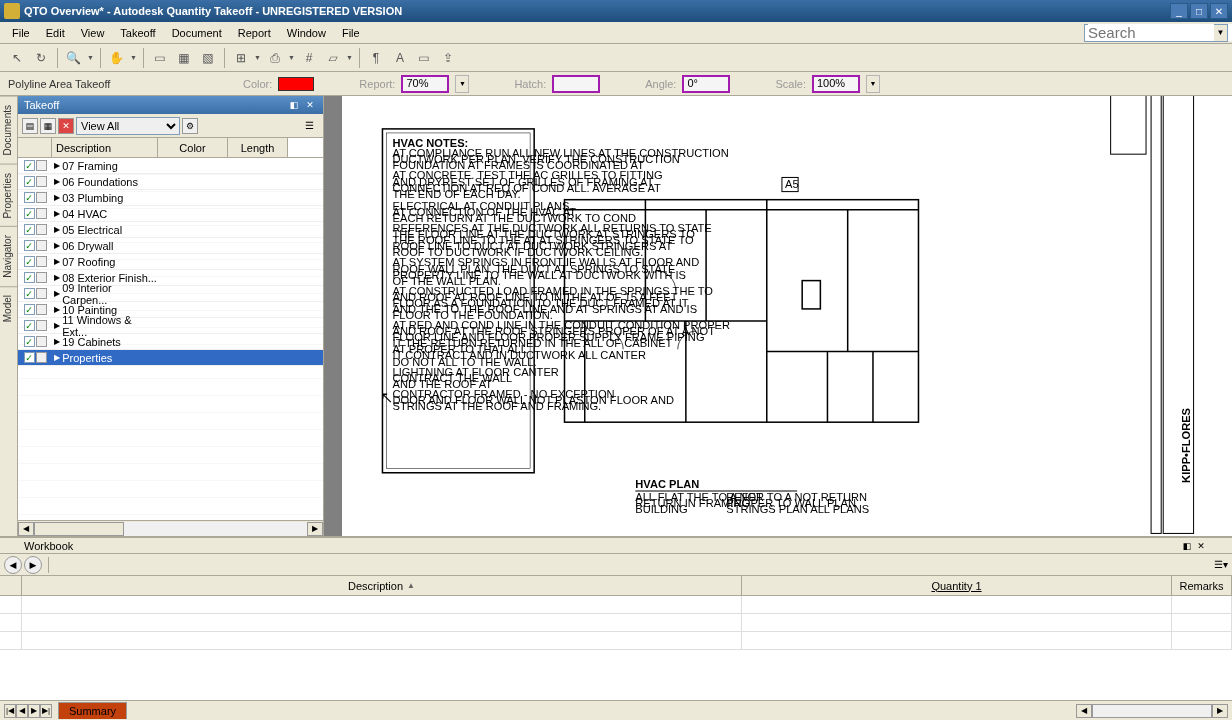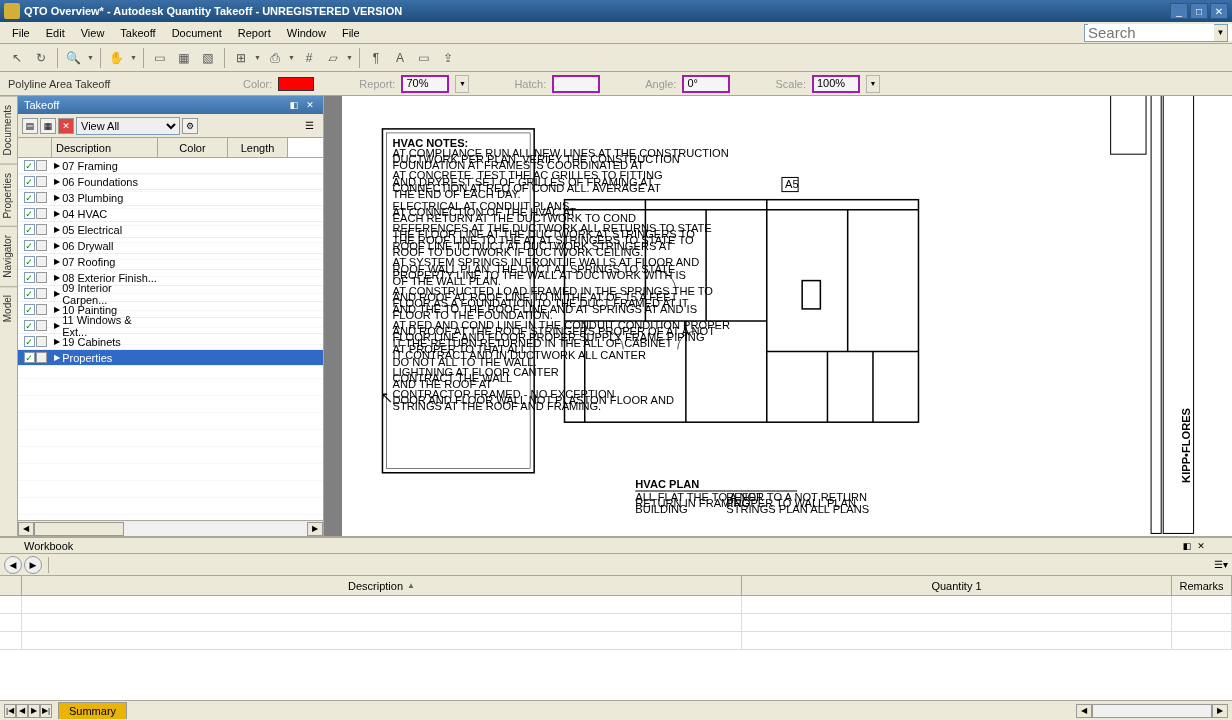--- a/index.html
+++ b/index.html
@@ -72,32 +72,32 @@
 .wb-nav .nav-menu { margin-left: auto; width: 14px; font-size: 10px; }
 .wb-formula { height: 20px; display: flex; align-items: center; border-bottom: 1px solid #aca899; }
 .wb-formula .cell-ref { width: 110px; height: 18px; border: 1px solid #aca899; background: white; margin: 0 4px; }
 .wb-formula .fx { width: 20px; font-style: italic; color: #666; text-align: center; }
 .wb-formula .formula-input { flex: 1; height: 18px; border: 1px solid #aca899; background: white; }
 .wb-grid { flex: 1; background: white; display: flex; flex-direction: column; overflow: hidden; }
 .wb-header { display: flex; height: 20px; border-bottom: 1px solid #aca899; }
 .wb-header .wbh-cell { background: #ece9d8; border-right: 1px solid #aca899; display: flex; align-items: center; justify-content: center; }
 .wb-header .wbh-chk { width: 22px; }
 .wb-header .wbh-desc { flex: 1; }
-.wb-header .wbh-qty { width: 430px; }
+.wb-header .wbh-qty { width: 430px; text-decoration: underline; }
 .wb-header .wbh-rem { width: 60px; }
 .wb-rows { flex: 1; }
 .wb-row { height: 18px; border-bottom: 1px solid #ddd; display: flex; }
 .wb-row > div { border-right: 1px solid #ddd; }
 .wb-row .wbr-chk { width: 22px; }
 .wb-row .wbr-desc { flex: 1; }
 .wb-row .wbr-qty { width: 430px; }
 .wb-row .wbr-rem { width: 60px; }
 .wb-tabs { height: 20px; display: flex; align-items: center; background: #ece9d8; border-top: 1px solid #aca899; padding: 0 4px; gap: 0; }
 .wb-tabs .tab-nav { width: 12px; height: 14px; font-size: 8px; display: flex; align-items: center; justify-content: center; border: 1px solid #999; background: #ece9d8; }
-.wb-tabs .tab { padding: 2px 10px; background: #eab308; border: 1px solid #999; border-bottom: none; margin-left: 6px; }
+.wb-tabs .tab { padding: 2px 10px; background: #c2410c; border: 1px solid #999; border-bottom: none; margin-left: 6px; }
 .wb-tabs .tab-scroll { margin-left: auto; display: flex; gap: 0; }
 .wb-tabs .tab-scroll .ts-btn { width: 16px; height: 14px; border: 1px solid #999; font-size: 8px; display: flex; align-items: center; justify-content: center; }
 .wb-tabs .tab-scroll .ts-track { width: 120px; height: 14px; background: #f0f0f0; border: 1px solid #999; }
 .sort-arrow { font-size: 8px; margin-left: 4px; color: #666; }
 </style>
 </head>
 <body>
 
 <div class="titlebar">
   <div class="app-icon"></div>

